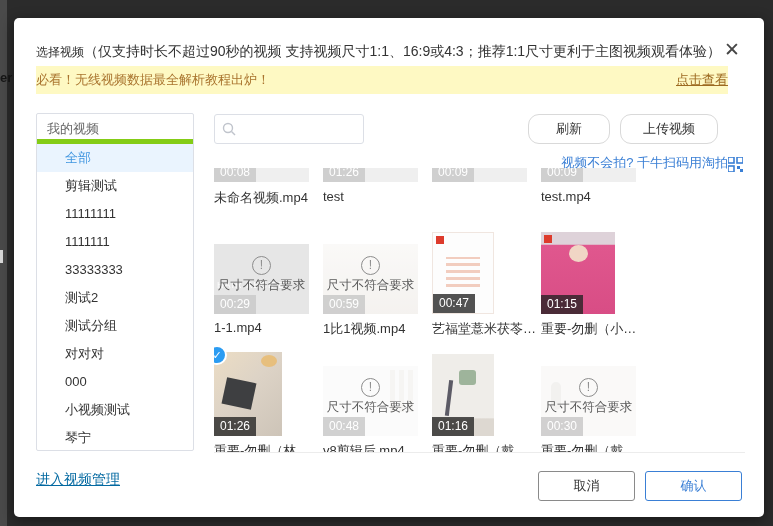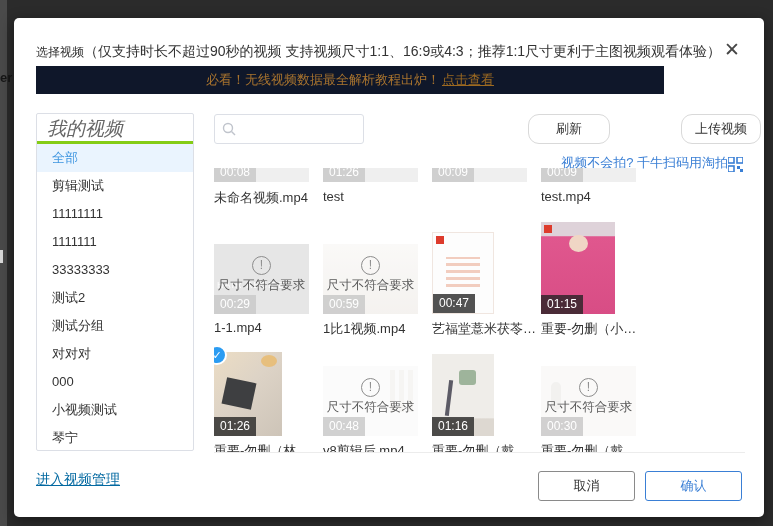--- a/index.html
+++ b/index.html
@@ -17,58 +17,58 @@
   .dialog {
     position:absolute; left:14px; top:18px; width:750px; height:499px;
     background:#fff; border-radius:5px; box-shadow:0 3px 14px rgba(0,0,0,.45);
   }
   .dlg-title { position:absolute; left:22px; top:25px; font-size:14px; color:#333; width:660px; white-space:nowrap; }
   .dlg-title .main { font-size:12px; color:#2f2f2f; }
   .dlg-title .note { color:#333; }
   .close-x { position:absolute; right:24px; top:22px; font-size:19px; color:#464646; cursor:pointer; line-height:1; font-weight:300; }
 
   .notice {
-    position:absolute; left:22px; top:48px; width:628px; height:28px;
-    background:#0f172a; display:flex; align-items:center; justify-content:center;
+    position:absolute; left:22px; top:48px; width:692px; height:28px;
+    background:#fef9c3; display:flex; align-items:center; justify-content:space-between;
     font-size:13px; color:#a9742e;
   }
   .notice a { color:#9d6a21; text-decoration:underline; margin-left:2px; cursor:pointer; }
 
   
   .side-panel {
     position:absolute; left:22px; top:95px; width:158px; height:338px;
     border:1px solid #dcdfe6; border-radius:2px; background:#fff;
   }
   .group-select {
-    height:30px; line-height:29px; padding-left:10px; font-size:19px; color:#666;
-    border-bottom:3px solid #84cc16; cursor:pointer;font-style:italic;
+    height:30px; line-height:29px; padding-left:10px; font-size:13px; color:#666;
+    border-bottom:5px solid #84cc16; cursor:pointer;
   }
   .side-list { list-style:none; }
   .side-list li {
-    height:28px; line-height:28px; padding-left:15px; font-size:13px; color:#333;
+    height:28px; line-height:28px; padding-left:28px; font-size:13px; color:#333;
     cursor:pointer; white-space:nowrap; overflow:hidden;
   }
   .side-list li.selected { background:#eaf4fe; color:#4096e0; }
   .manage-link {
     position:absolute; left:22px; top:453px; font-size:14px; color:#0369a1;
     text-decoration:underline; cursor:pointer;
   }
 
   
   .search-box {
     position:absolute; left:200px; top:96px; width:150px; height:30px;
     border:1px solid #dcdfe6; border-radius:3px; display:flex; align-items:center; padding-left:7px;
   }
   .search-box input { border:none; outline:none; flex:1; font-size:13px; min-width:0; margin-left:5px; font-family:inherit; }
   .btn {
     position:absolute; top:96px; height:30px; background:#fff; border:1px solid #d9d9d9;
     border-radius:11px; font-size:13px; color:#333; cursor:pointer; font-family:inherit;
   }
   .btn-refresh { left:514px; width:82px; }
-  .btn-upload { left:667px; width:80px; }
+  .btn-upload { left:606px; width:98px; }
   .help-row {
     position:absolute; right:21px; top:136px; display:flex; align-items:flex-end; gap:0;
     font-size:13px; color:#3a7fd5; cursor:pointer;
   }
 
   
   .grid-viewport {
     position:absolute; left:200px; top:150px; width:531px; height:285px;
     overflow:hidden; border-bottom:1px solid #ececec;
   }
@@ -81,21 +81,21 @@
   .vtitle { margin-top:6px; font-size:13px; color:#333; white-space:nowrap; overflow:hidden; max-width:104px; height:17px; }
   .r1 .vtitle { margin-top:7px; }
 
   .th { position:relative; background:#f0f0f0; flex-shrink:0; }
   .th.sliver  { width:95px; height:14px; background:#efefef; overflow:hidden; }
   .th.hair    { width:95px; height:70px; background:#c7c7c7; }
   .th.person  { width:95px; height:70px; background:linear-gradient(180deg,#f4f2ef,#e7e2dc); }
   .th.v8      { width:95px; height:70px; background:#f7f6f5; }
   .th.light2  { width:95px; height:70px; background:#f3f2f0; }
   .th.product { width:62px; height:82px; background:#fdfdfd; border:1px solid #f0e6e0; }
-  .th.pink    { width:74px; height:92px; background:linear-gradient(180deg,#ded2d9 0%,#ded2d9 15%,#e0578e 16%,#d84d85 100%); }
+  .th.pink    { width:74px; height:82px; background:linear-gradient(180deg,#ded2d9 0%,#ded2d9 15%,#e0578e 16%,#d84d85 100%); }
   .th.couch   { width:68px; height:84px; background:linear-gradient(135deg,#ecddc4 0%,#ddd3c6 45%,#cdc4b8 100%); }
   .th.vacuum  { width:62px; height:82px; background:linear-gradient(180deg,#efede9 0%,#efede9 78%,#ddd8d1 79%); }
   .th.hair .thumb-text { position:absolute; left:3px; bottom:24px; color:rgba(255,255,255,.9); font-size:9px; letter-spacing:1px; white-space:nowrap; }
   .th.product .logo, .th.pink .logo { position:absolute; top:3px; left:3px; width:8px; height:8px; background:#dd3b2c; }
   .th.product .body { position:absolute; top:24px; left:13px; width:34px; height:30px;
       background:repeating-linear-gradient(0deg,#f2cdbf 0 3px,transparent 3px 7px); }
   .th.pink .face { position:absolute; top:13px; left:28px; width:19px; height:17px; border-radius:50%; background:#f0d6c5; }
   .th.couch .pillow { position:absolute; top:28px; left:10px; width:30px; height:27px; background:#3e3f41; transform:rotate(12deg); }
   .th.couch .lamp { position:absolute; top:3px; right:5px; width:16px; height:12px; border-radius:50%; background:#e9bb70; opacity:.85; }
   .th.v8 .window { position:absolute; top:4px; right:4px; width:24px; height:42px;

